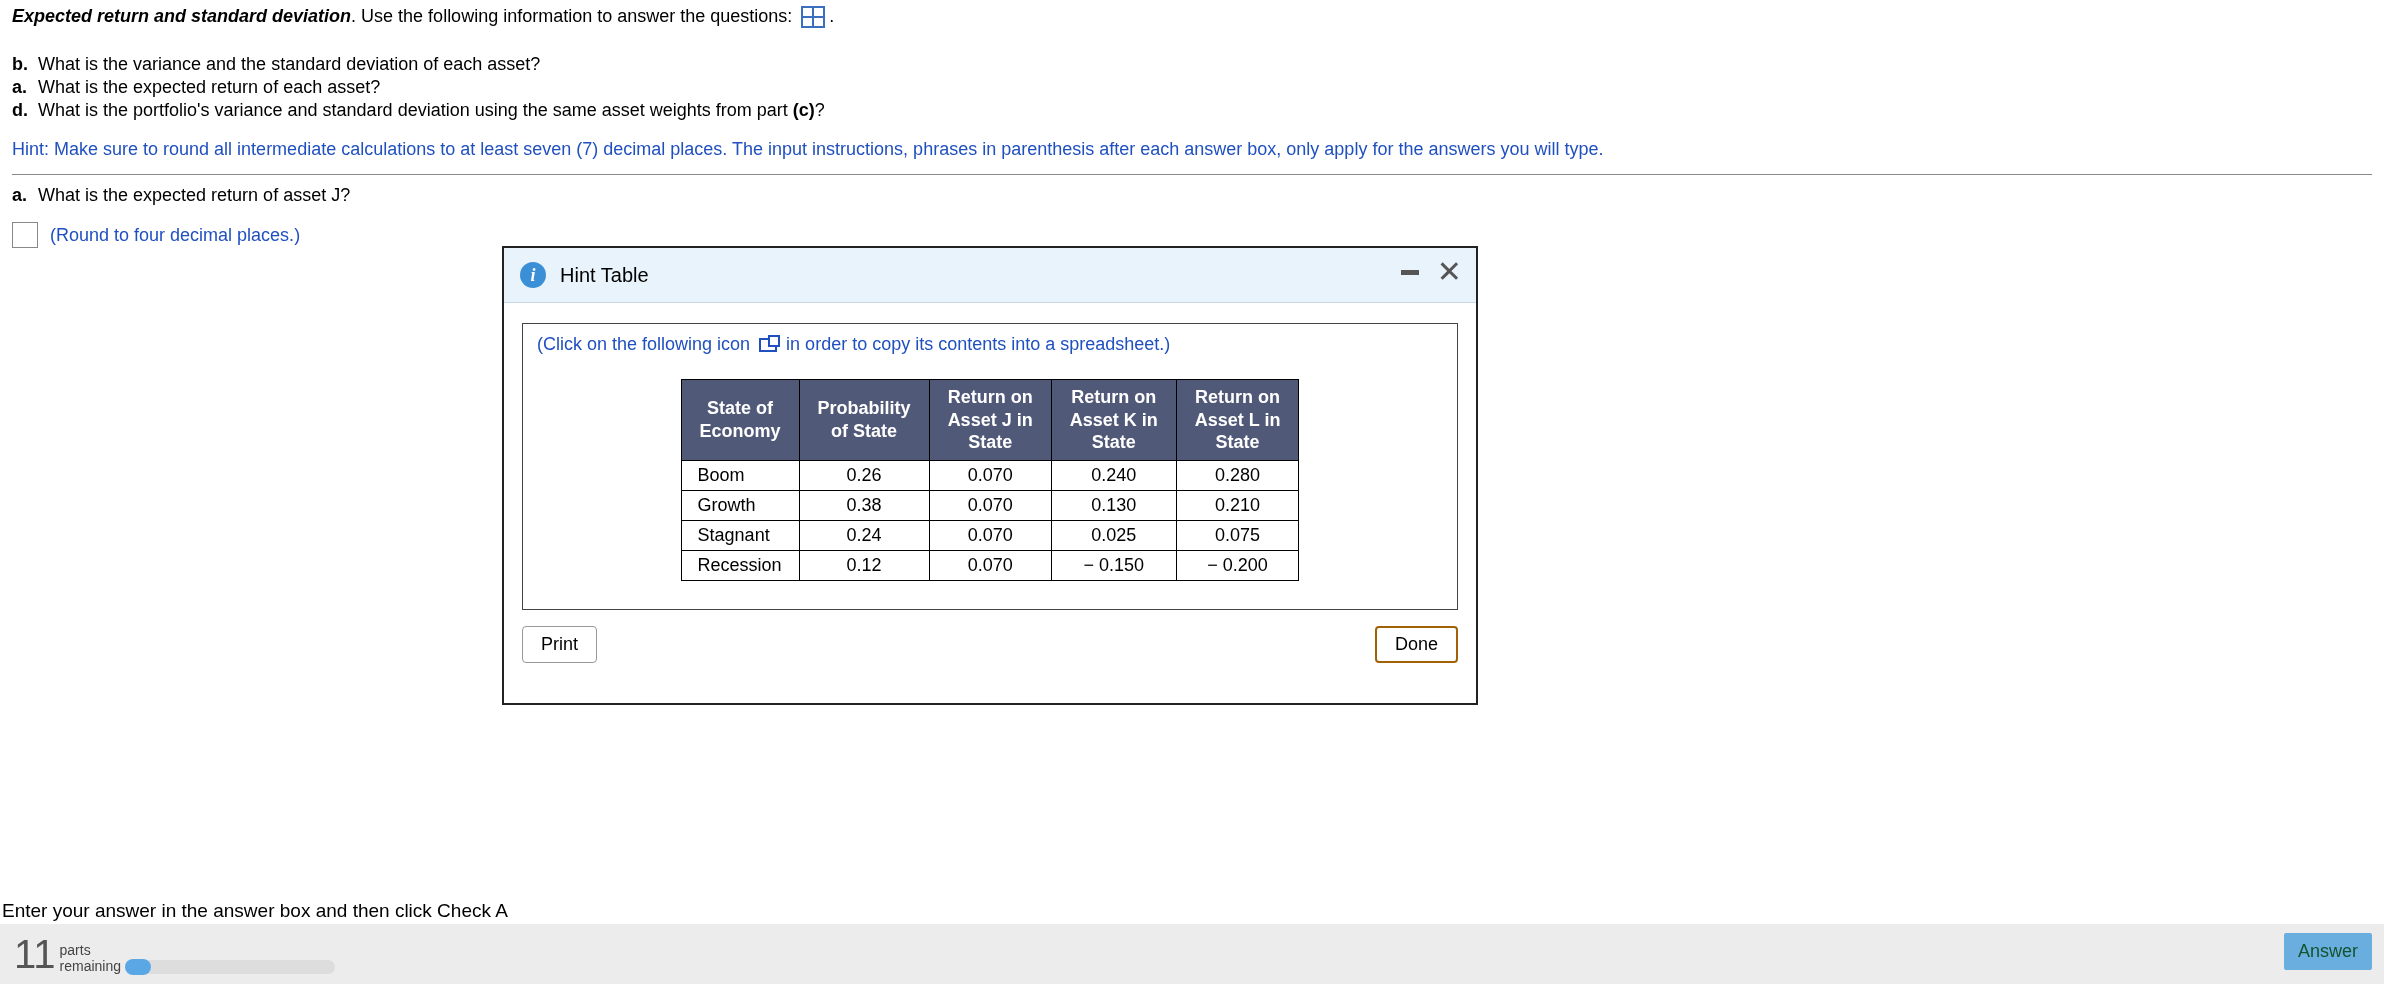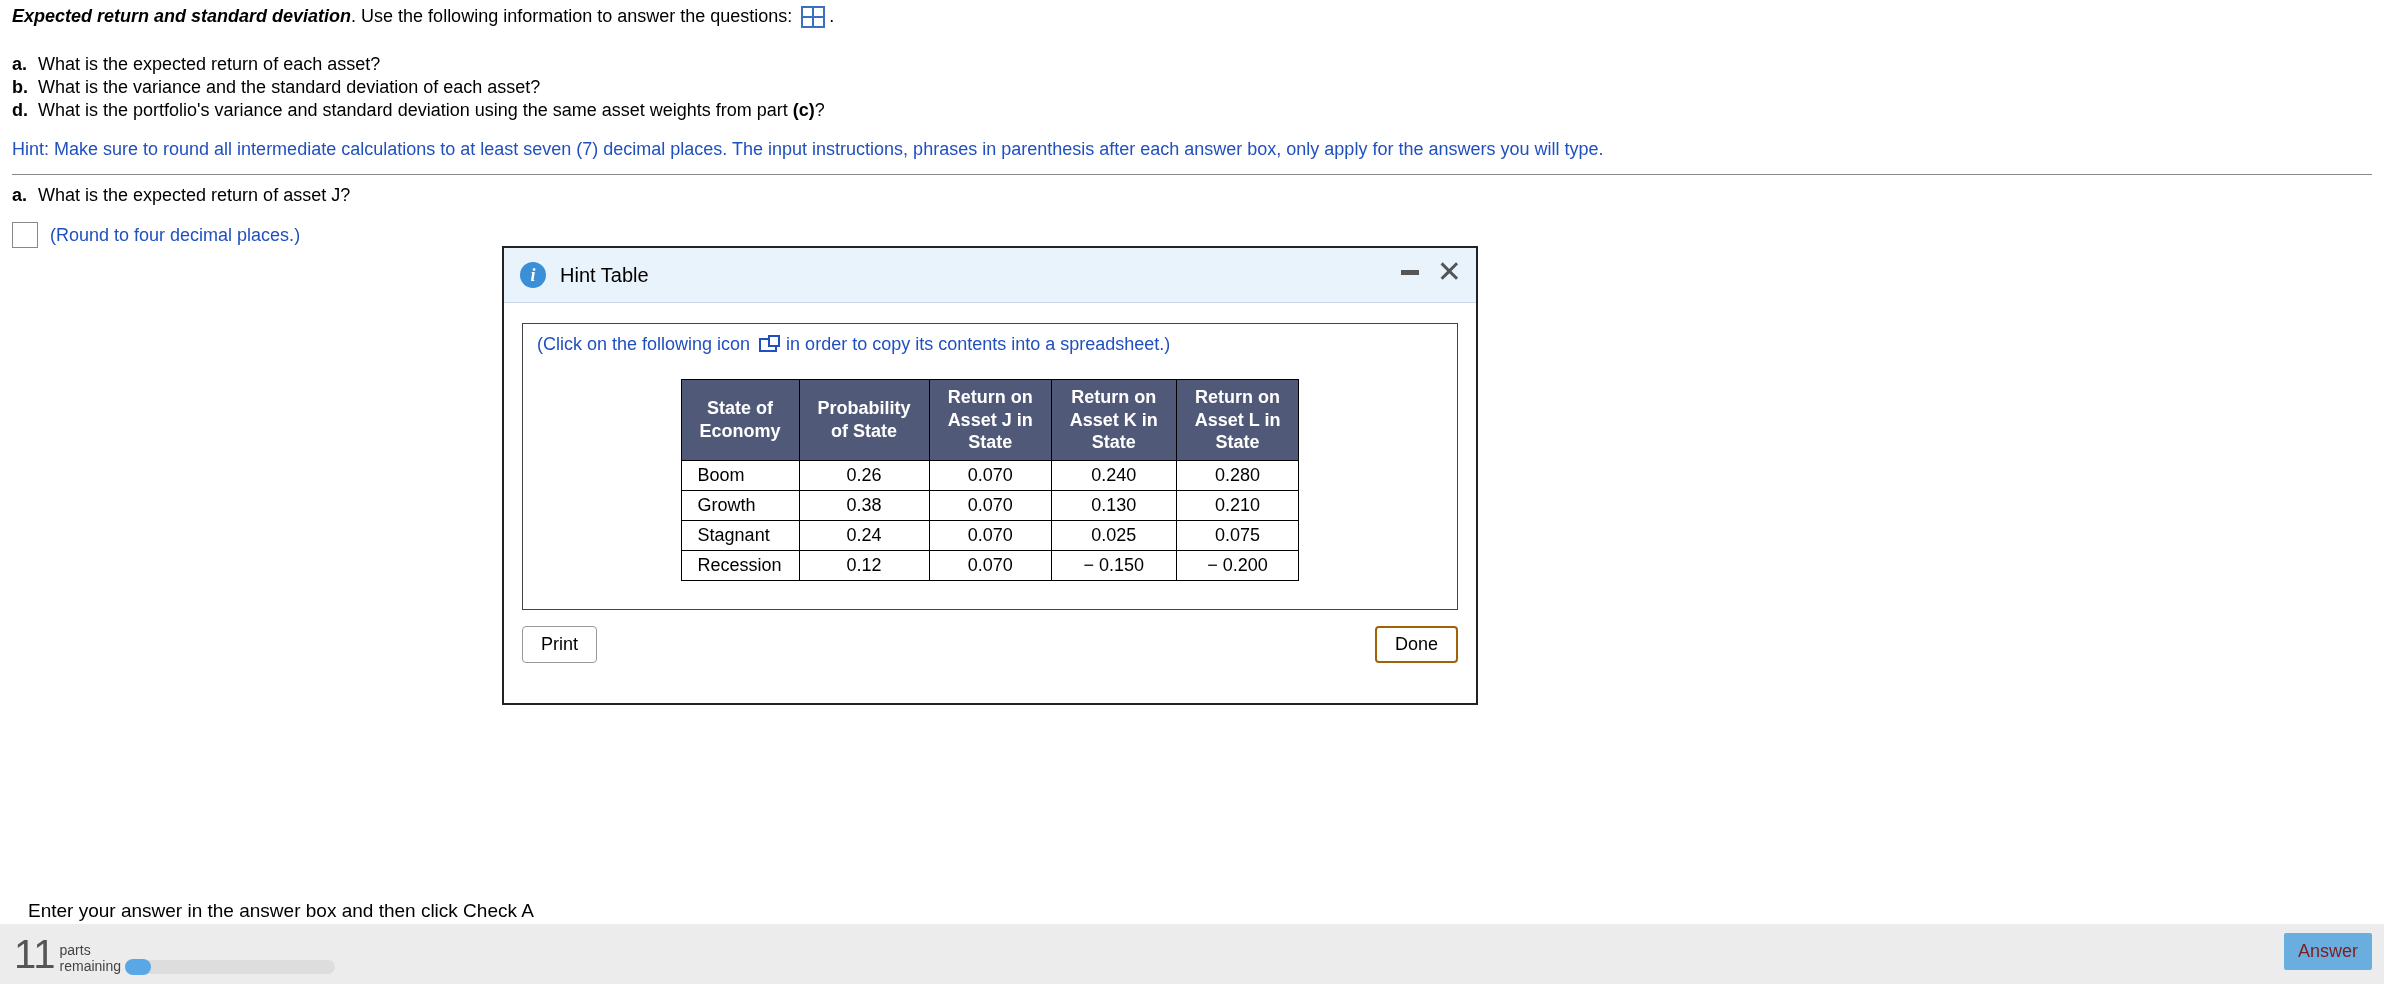--- a/index.html
+++ b/index.html
@@ -37,21 +37,21 @@
   .answer-box {
     width:26px; height:26px; border:1px solid #888; margin-right:12px; background:#fff;
   }
   .round-note { color:#2050c0; }
   .bottom-bar {
     position:absolute; left:0; right:0; bottom:0;
     background:#ececec; padding:10px 14px 10px 14px;
     display:flex; align-items:center; gap:14px;
   }
   .bottom-instr {
-    position:absolute; left:0; bottom:56px; padding:6px 28px; font-size:19px;
+    position:absolute; left:0; bottom:56px; padding:6px 2px; font-size:19px;
   }
   .parts-num { font-size:40px; font-weight:300; color:#555; line-height:1; }
   .parts-text { font-size:14px; color:#444; line-height:1.1; }
   .progress-wrap { display:flex; align-items:flex-end; gap:4px; }
   .progress-track {
     width:210px; height:14px; background:#ddd; border-radius:7px; position:relative;
   }
   .progress-fill {
     position:absolute; left:0; top:-1px; width:26px; height:16px;
     background:#5aa7e6; border-radius:8px;
@@ -105,35 +105,35 @@
   .modal-footer {
     display:flex; justify-content:space-between; padding:16px 0 20px 0;
   }
   .btn {
     padding:6px 18px; font-size:18px; background:#fff;
     border:1px solid #999; border-radius:4px; cursor:pointer;
   }
   .btn.primary { border:2px solid #a16207; }
   .answer-btn {
     position:absolute; right:12px; bottom:14px;
-    background:#6aaee0; color:#7f1d1d; border:none;
+    background:#6aaee0; color:#14532d; border:none;
     padding:8px 14px; font-size:18px; border-radius:2px; cursor:pointer;
   }
 </style>
 </head>
 <body>
 
 <div class="content">
   <div class="title-line">
     <span class="title-bold">Expected return and standard deviation</span><span>.  Use the following information to answer the questions: </span><span class="spreadsheet-icon"></span><span>.</span>
   </div>
 
   <ul class="qlist">
+    <li><span class="ql">b.</span><span>What is the variance and the standard deviation of each asset?</span></li>
     <li><span class="ql">a.</span><span>What is the expected return of each asset?</span></li>
-    <li><span class="ql">b.</span><span>What is the variance and the standard deviation of each asset?</span></li>
     <li><span class="ql">d.</span><span>What is the portfolio's variance and standard deviation using the same asset weights from part </span><span class="portfolio-bold">(c)</span><span>?</span></li>
   </ul>
 
   <div class="hint">Hint: Make sure to round all intermediate calculations to at least seven (7) decimal places. The input instructions, phrases in parenthesis after each answer box, only apply for the answers you will type.</div>
 
   <hr class="sep">
 
   <div class="question-row">
     <span class="ql" style="font-weight:bold;">a.</span><span>What is the expected return of asset J?</span>
   </div>

